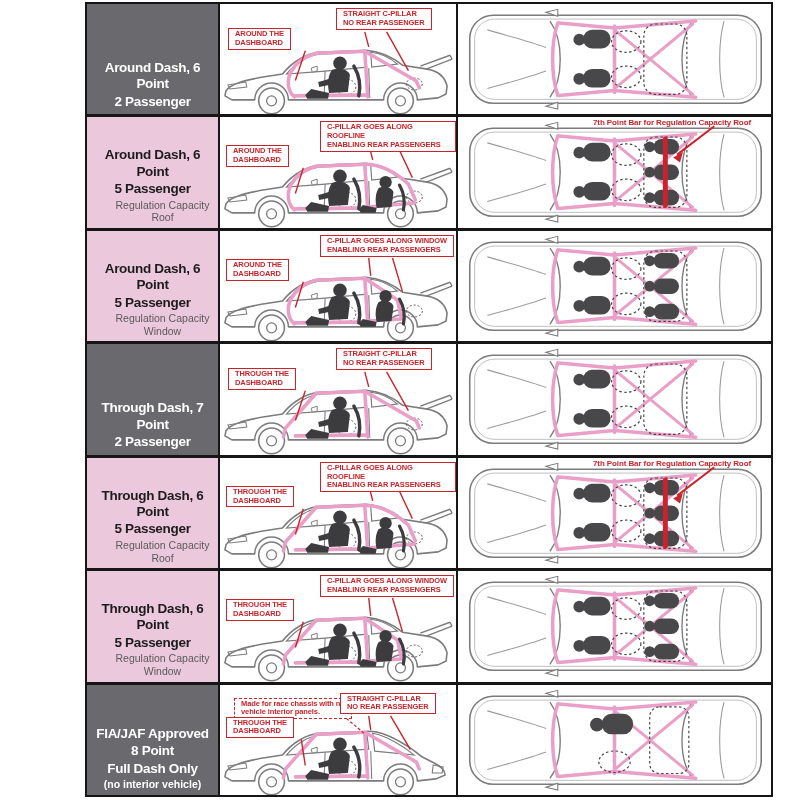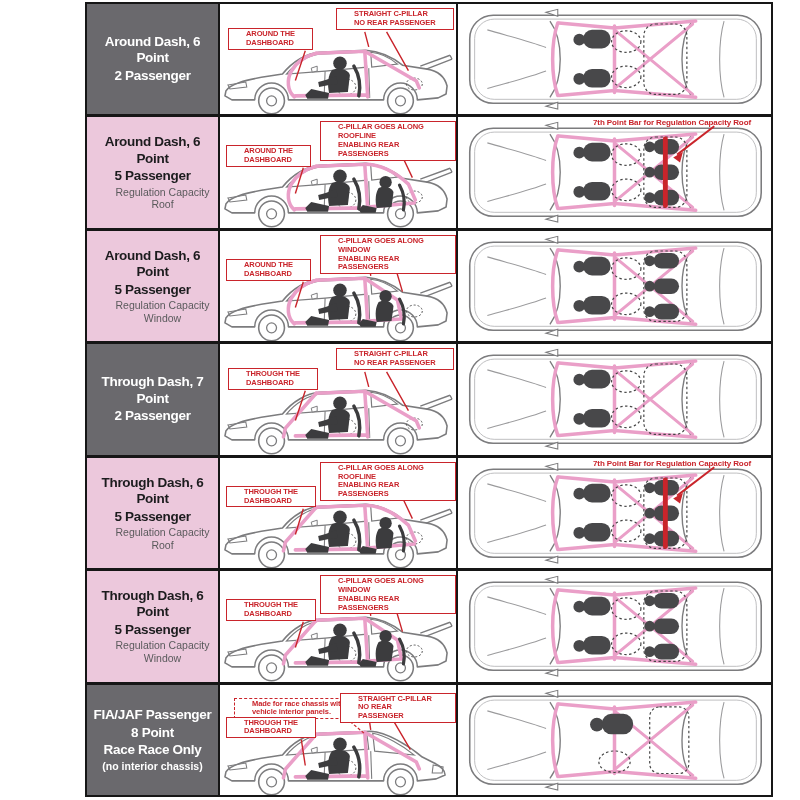--- a/index.html
+++ b/index.html
@@ -9,38 +9,38 @@
   }
   .table {
     position:absolute; left:85px; top:2px; width:688px; height:795px;
     border:2px solid #161616; box-sizing:border-box;
     display:flex; flex-direction:column; background:#fff;
   }
   .row { flex:1; display:flex; border-top:3px solid #161616; min-height:0; }
   .row:first-child { border-top:none; }
   .cell-label {
     width:133px; flex:0 0 133px; border-right:2px solid #161616; box-sizing:border-box;
-    display:flex; flex-direction:column; justify-content:center; align-items:center;
+    display:flex; flex-direction:column; justify-content:flex-end; align-items:center;
     text-align:center; padding:4px 3px; gap:1px;
   }
   .theme-gray { background:#6a696d; color:#ffffff; }
   .theme-pink { background:#ecc8dc; color:#1c1c1e; }
   .t1 { font-weight:700; font-size:13.5px; letter-spacing:-0.3px; line-height:1.22; }
   .sub { font-size:10.5px; line-height:1.2; }
   .theme-pink .sub { color:#5a5a5c;padding-left:20px; }
   .theme-gray .sub { color:#ffffff; font-weight:700; }
   .cell-side {
     width:238px; flex:0 0 238px; border-right:2px solid #161616; box-sizing:border-box;
     position:relative; background:#fff; overflow:hidden;
   }
   .cell-top { flex:1; position:relative; background:#fff; overflow:hidden; }
   .art { position:absolute; left:0; top:0; width:100%; height:100%; }
   .ann {
     position:absolute; background:#ffffff; border:1.6px solid #c9242b; color:#c9242b;
-    font-weight:700; font-size:7.5px; line-height:1.18; padding:1px 17px;
+    font-weight:700; font-size:7.5px; line-height:1.18; padding:1px 6px;
     white-space:pre-line; letter-spacing:-0.1px; z-index:2;
   }
   .ann-dashed { border-style:dashed; }
   .top-note {
     position:absolute; top:1px; right:20px; color:#c9242b; font-weight:700;
     font-size:8px; letter-spacing:-0.1px; z-index:2;
   }
   .defs-holder { position:absolute; width:0; height:0; overflow:hidden; }
   .lead { stroke:#c9242b; stroke-width:1.4; fill:none; }
   .lead-dashed { stroke:#c9242b; stroke-width:1.2; fill:none; stroke-dasharray:3,2; }
@@ -373,24 +373,24 @@
           <use href="#cage-top"></use>
           <use href="#front-seat-dots"></use>
           <use href="#pass-front-2"></use>
           <use href="#pass-rear-3"></use>
       </svg>
     </div>
   </section>
 
   <section class="row">
     <div class="cell-label theme-gray">
-      <div class="t1">FIA/JAF Passenger</div>
+      <div class="t1">FIA/JAF Approved</div>
       <div class="t1">8 Point</div>
-      <div class="t1">Race Race Only</div>
-      <div class="sub">(no interior chassis)</div>
+      <div class="t1">Full Dash Only</div>
+      <div class="sub">(no interior vehicle)</div>
     </div>
     <div class="cell-side">
       <svg class="art" viewBox="0 0 238 109">
         <g transform="translate(0,13)">
           <use href="#hatch-side"></use>
             <use href="#leg-through"></use>
             <use href="#cage-core"></use>
             <use href="#c-straight"></use>
             <use href="#driver-side"></use>
         </g>

